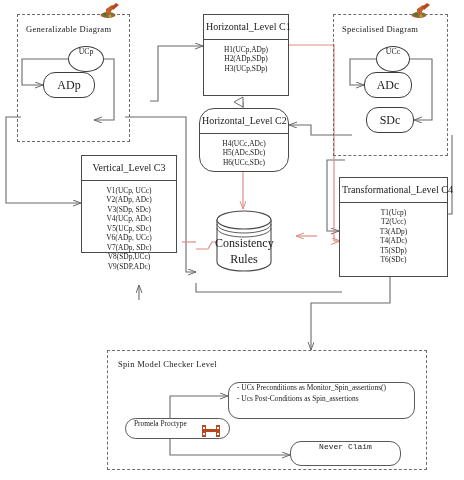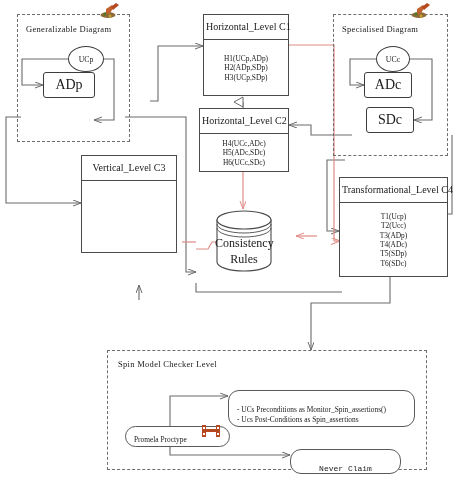--- a/index.html
+++ b/index.html
@@ -57,60 +57,57 @@
     padding: 7px 2px 7px 2px;
     white-space: nowrap;
     line-height: 1;
   }
   .uml-body {
     flex: 1;
     padding: 5px 0 4px 0;
     display: flex;
     flex-direction: column;
     align-items: center;
-    justify-content: center;
   }
   .uml-attr {
     font-size: 7.4px;
     line-height: 1.28;
     white-space: nowrap;
     text-align: center;
   }
   .node-oval {
     position: absolute;
     border: 1.3px solid #3d3d3d;
     background: #ffffff;
     box-sizing: border-box;
     display: flex;
-    align-items: center;
     justify-content: center;
     font-size: 7.8px;
     border-radius: 50% / 50%;
   }
   .node-round {
     position: absolute;
     border: 1.3px solid #3d3d3d;
     background: #ffffff;
     box-sizing: border-box;
     display: flex;
     align-items: center;
     justify-content: center;
-    font-size: 14px;
-    border-radius: 3px;
+    font-size: 12px;
+    border-radius: 12px;
   }
   .rounded-box {
     position: absolute;
     border: 1.2px solid #5a5a5a;
     background: #ffffff;
     box-sizing: border-box;
     border-radius: 11px;
     display: flex;
     flex-direction: column;
-    justify-content: flex-end;
-    margin-top: 8px;
+    justify-content: flex-start;
   }
   .rb-line {
     font-size: 7.4px;
     line-height: 1.45;
     padding-left: 8px;
     white-space: nowrap;
   }
   .rb-center {
     font-size: 8px;
     text-align: center;
@@ -249,31 +246,42 @@
 
   <div class="uml-class" style="left:203px; top:14px; width:86px; height:82px;">
     <div class="uml-name">Horizontal_Level C1</div>
     <div class="uml-body">
       <div class="uml-attr">H1(UCp,ADp)</div>
       <div class="uml-attr">H2(ADp,SDp)</div>
       <div class="uml-attr">H3(UCp,SDp)</div>
     </div>
   </div>
 
-  <div class="uml-class" style="left:199px; top:108px; width:90px; height:64px;">
+  <div class="uml-class" style="left:199px; top:108px; width:90px; height:64px;border-radius:15px;">
     <div class="uml-name">Horizontal_Level C2</div>
     <div class="uml-body">
       <div class="uml-attr">H4(UCc,ADc)</div>
       <div class="uml-attr">H5(ADc,SDc)</div>
       <div class="uml-attr">H6(UCc,SDc)</div>
     </div>
   </div>
 
   <div class="uml-class" style="left:81px; top:155px; width:96px; height:98px;">
     <div class="uml-name">Vertical_Level C3</div>
+    <div class="uml-body">
+      <div class="uml-attr">V1(UCp, UCc)</div>
+      <div class="uml-attr">V2(ADp, ADc)</div>
+      <div class="uml-attr">V3(SDp, SDc)</div>
+      <div class="uml-attr">V4(UCp, ADc)</div>
+      <div class="uml-attr">V5(UCp, SDc)</div>
+      <div class="uml-attr">V6(ADp, UCc)</div>
+      <div class="uml-attr">V7(ADp, SDc)</div>
+      <div class="uml-attr">V8(SDp,UCc)</div>
+      <div class="uml-attr">V9(SDP,ADc)</div>
+    </div>
   </div>
 
   <div class="uml-class" style="left:339px; top:177px; width:109px; height:100px;">
     <div class="uml-name">Transformational_Level C4</div>
     <div class="uml-body">
       <div class="uml-attr">T1(Ucp)</div>
       <div class="uml-attr">T2(Ucc)</div>
       <div class="uml-attr">T3(ADp)</div>
       <div class="uml-attr">T4(ADc)</div>
       <div class="uml-attr">T5(SDp)</div>

